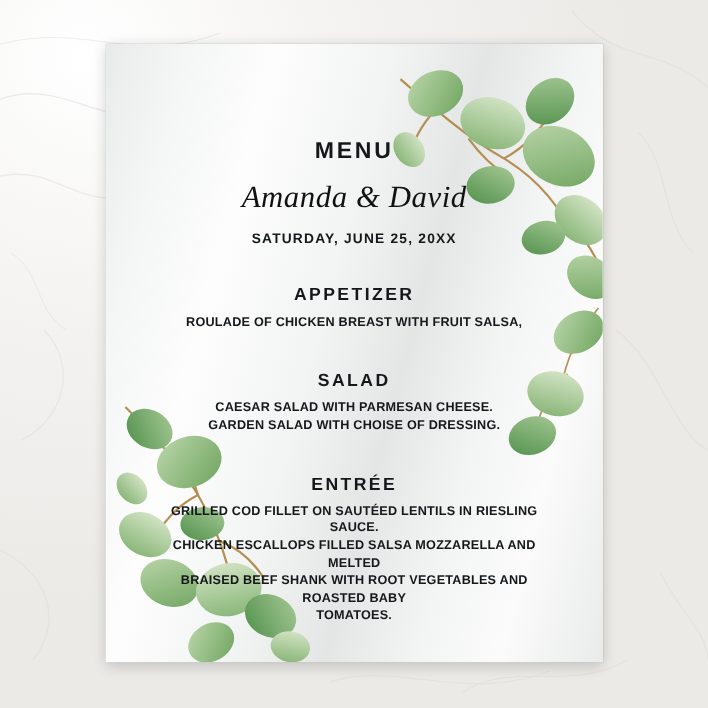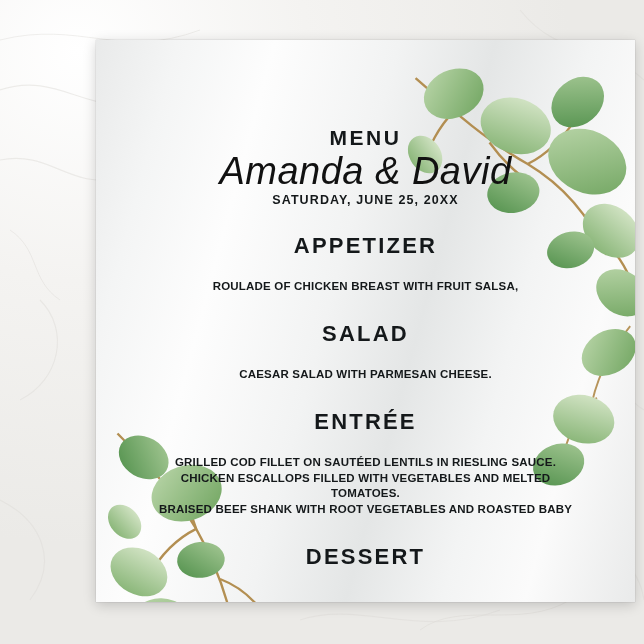--- a/index.html
+++ b/index.html
@@ -25,21 +25,21 @@
   .veins {
     position: absolute;
     inset: 0;
     opacity: .55;
   }
 
   .card {
     position: absolute;
     left: 96px;
     top: 40px;
-    width: 539px;
+    width: 452px;
     height: 562px;
     background:
       linear-gradient(105deg, #e9eaea 0%, #f4f5f5 12%, #fdfdfd 26%, #f2f3f3 44%,
                       #e4e6e6 58%, #f3f4f4 72%, #fbfbfb 84%, #e9eaea 100%);
     box-shadow: 0 3px 12px rgba(0,0,0,.18), 0 0 1px rgba(0,0,0,.25);
     overflow: hidden;
   }
 
   .leaf-layer {
     position: absolute;
@@ -56,41 +56,43 @@
     color: #14181a;
   }
 
   .menu-title {
     margin-top: 86px;
     font-size: 21px;
     font-weight: bold;
     letter-spacing: 2.5px;
   }
   .couple {
-    font-family: Liberation Sans, sans-serif;
+    margin-top: 14px;
+    font-family: Liberation Serif, serif;
     font-style: italic;
-    font-size: 38px;
+    font-size: 28px;
     font-weight: normal;
     letter-spacing: .5px;
     color: #111;
   }
   .date {
+    margin-top: 14px;
     font-size: 12.5px;
     font-weight: bold;
     letter-spacing: 1.1px;
   }
 
   .section-head {
-    margin-top: 26px;
-    font-size: 22px;
+    margin-top: 36px;
+    font-size: 16px;
     font-weight: bold;
     letter-spacing: 2.2px;
   }
   .section-body {
-    margin-top: 20px;
+    margin-top: 8px;
     font-size: 11.5px;
     font-weight: bold;
     line-height: 1.38;
     letter-spacing: .2px;
   }
   .section-body .line { display: block; }
 
   .narrow { padding: 0 20px; }
   .wide { padding: 0 2px; }
 </style>
@@ -192,26 +194,27 @@
     <div class="date">SATURDAY, JUNE 25, 20XX</div>
 
     <div class="section-head">APPETIZER</div>
     <div class="section-body narrow">
       <span class="line">ROULADE OF CHICKEN BREAST WITH FRUIT SALSA,</span>
     </div>
 
     <div class="section-head">SALAD</div>
     <div class="section-body narrow">
       <span class="line">CAESAR SALAD WITH PARMESAN CHEESE.</span>
+      <span class="line">GARDEN SALAD WITH CHOISE OF DRESSING.</span>
     </div>
 
     <div class="section-head">ENTRÉE</div>
     <div class="section-body wide">
       <span class="line">GRILLED COD FILLET ON SAUTÉED LENTILS IN RIESLING SAUCE.</span>
-      <span class="line">CHICKEN ESCALLOPS FILLED WITH VEGETABLES AND MELTED</span>
+      <span class="line">CHICKEN ESCALLOPS FILLED SALSA MOZZARELLA AND MELTED</span>
+      <span class="line">BRAISED BEEF SHANK WITH ROOT VEGETABLES AND ROASTED BABY</span>
       <span class="line">TOMATOES.</span>
-      <span class="line">BRAISED BEEF SHANK WITH ROOT VEGETABLES AND ROASTED BABY</span>
     </div>
 
     <div class="section-head">DESSERT</div>
 
   </div>
 </div>
 
 </body></html>

